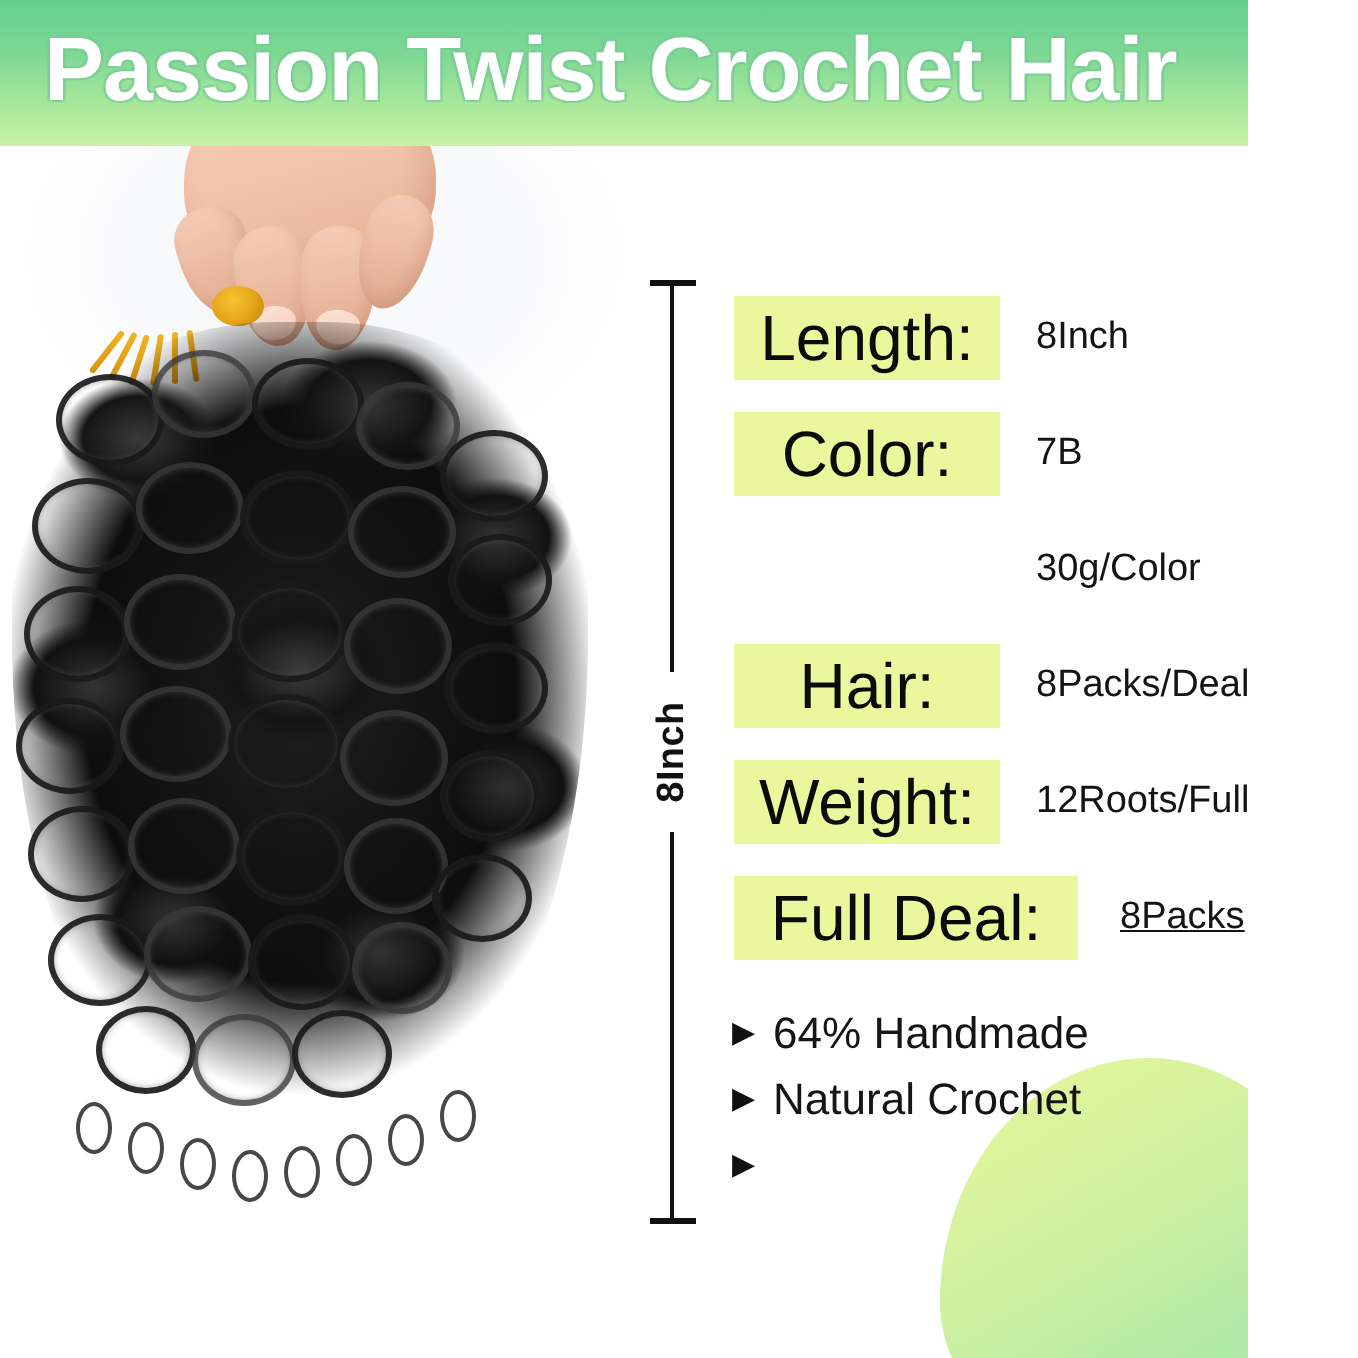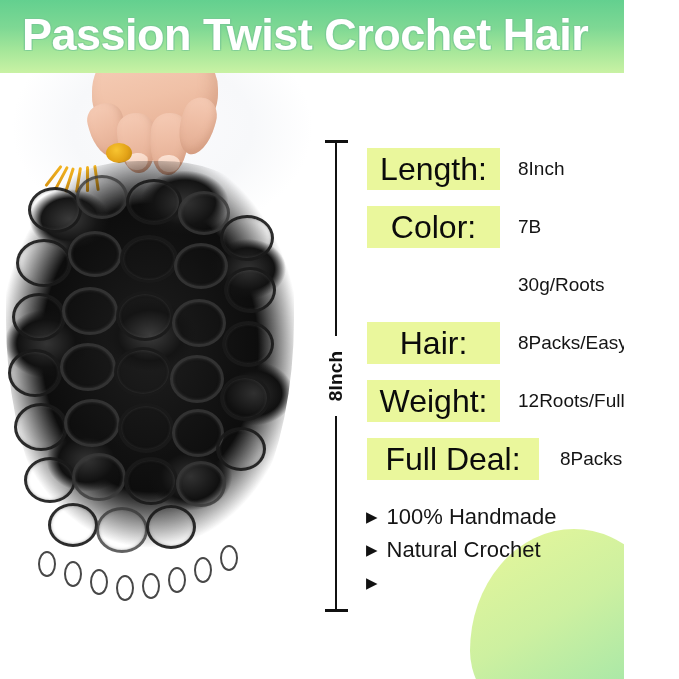--- a/index.html
+++ b/index.html
@@ -230,21 +230,21 @@
     position: absolute;
     left: 151px;
     top: 0;
     height: 42px;
     display: flex;
     align-items: center;
     font-size: 19px;
     color: #141414;
     white-space: nowrap;
   }
-  .spec-row.wide .spec-value { left: 193px; }
+  .spec-row.wide .spec-value { left: 193px; text-decoration: underline; }
 
   
   #feature-list { position: absolute; left: 366px; top: 500px; width: 300px; }
   .feature-item {
     display: flex;
     align-items: center;
     height: 33px;
     font-size: 22px;
     color: #151515;
     white-space: nowrap;
@@ -352,40 +352,40 @@
   <div id="spec-list">
     <div class="spec-row">
       <div class="spec-label">Length:</div>
       <div class="spec-value">8Inch</div>
     </div>
     <div class="spec-row">
       <div class="spec-label">Color:</div>
       <div class="spec-value">7B</div>
     </div>
     <div class="spec-row">
-      <div class="spec-value">30g/Roots</div>
+      <div class="spec-value">30g/Color</div>
     </div>
     <div class="spec-row">
       <div class="spec-label">Hair:</div>
-      <div class="spec-value">8Packs/Easy</div>
+      <div class="spec-value">8Packs/Deal</div>
     </div>
     <div class="spec-row">
       <div class="spec-label">Weight:</div>
       <div class="spec-value">12Roots/Full</div>
     </div>
     <div class="spec-row wide">
       <div class="spec-label">Full Deal:</div>
       <div class="spec-value">8Packs</div>
     </div>
   </div>
 
   <div id="feature-list">
     <div class="feature-item">
       <span class="feature-marker">▶</span>
-      <span>100% Handmade</span>
+      <span>64% Handmade</span>
     </div>
     <div class="feature-item">
       <span class="feature-marker">▶</span>
       <span>Natural Crochet</span>
     </div>
     <div class="feature-item">
       <span class="feature-marker">▶</span>
     </div>
   </div>
 

